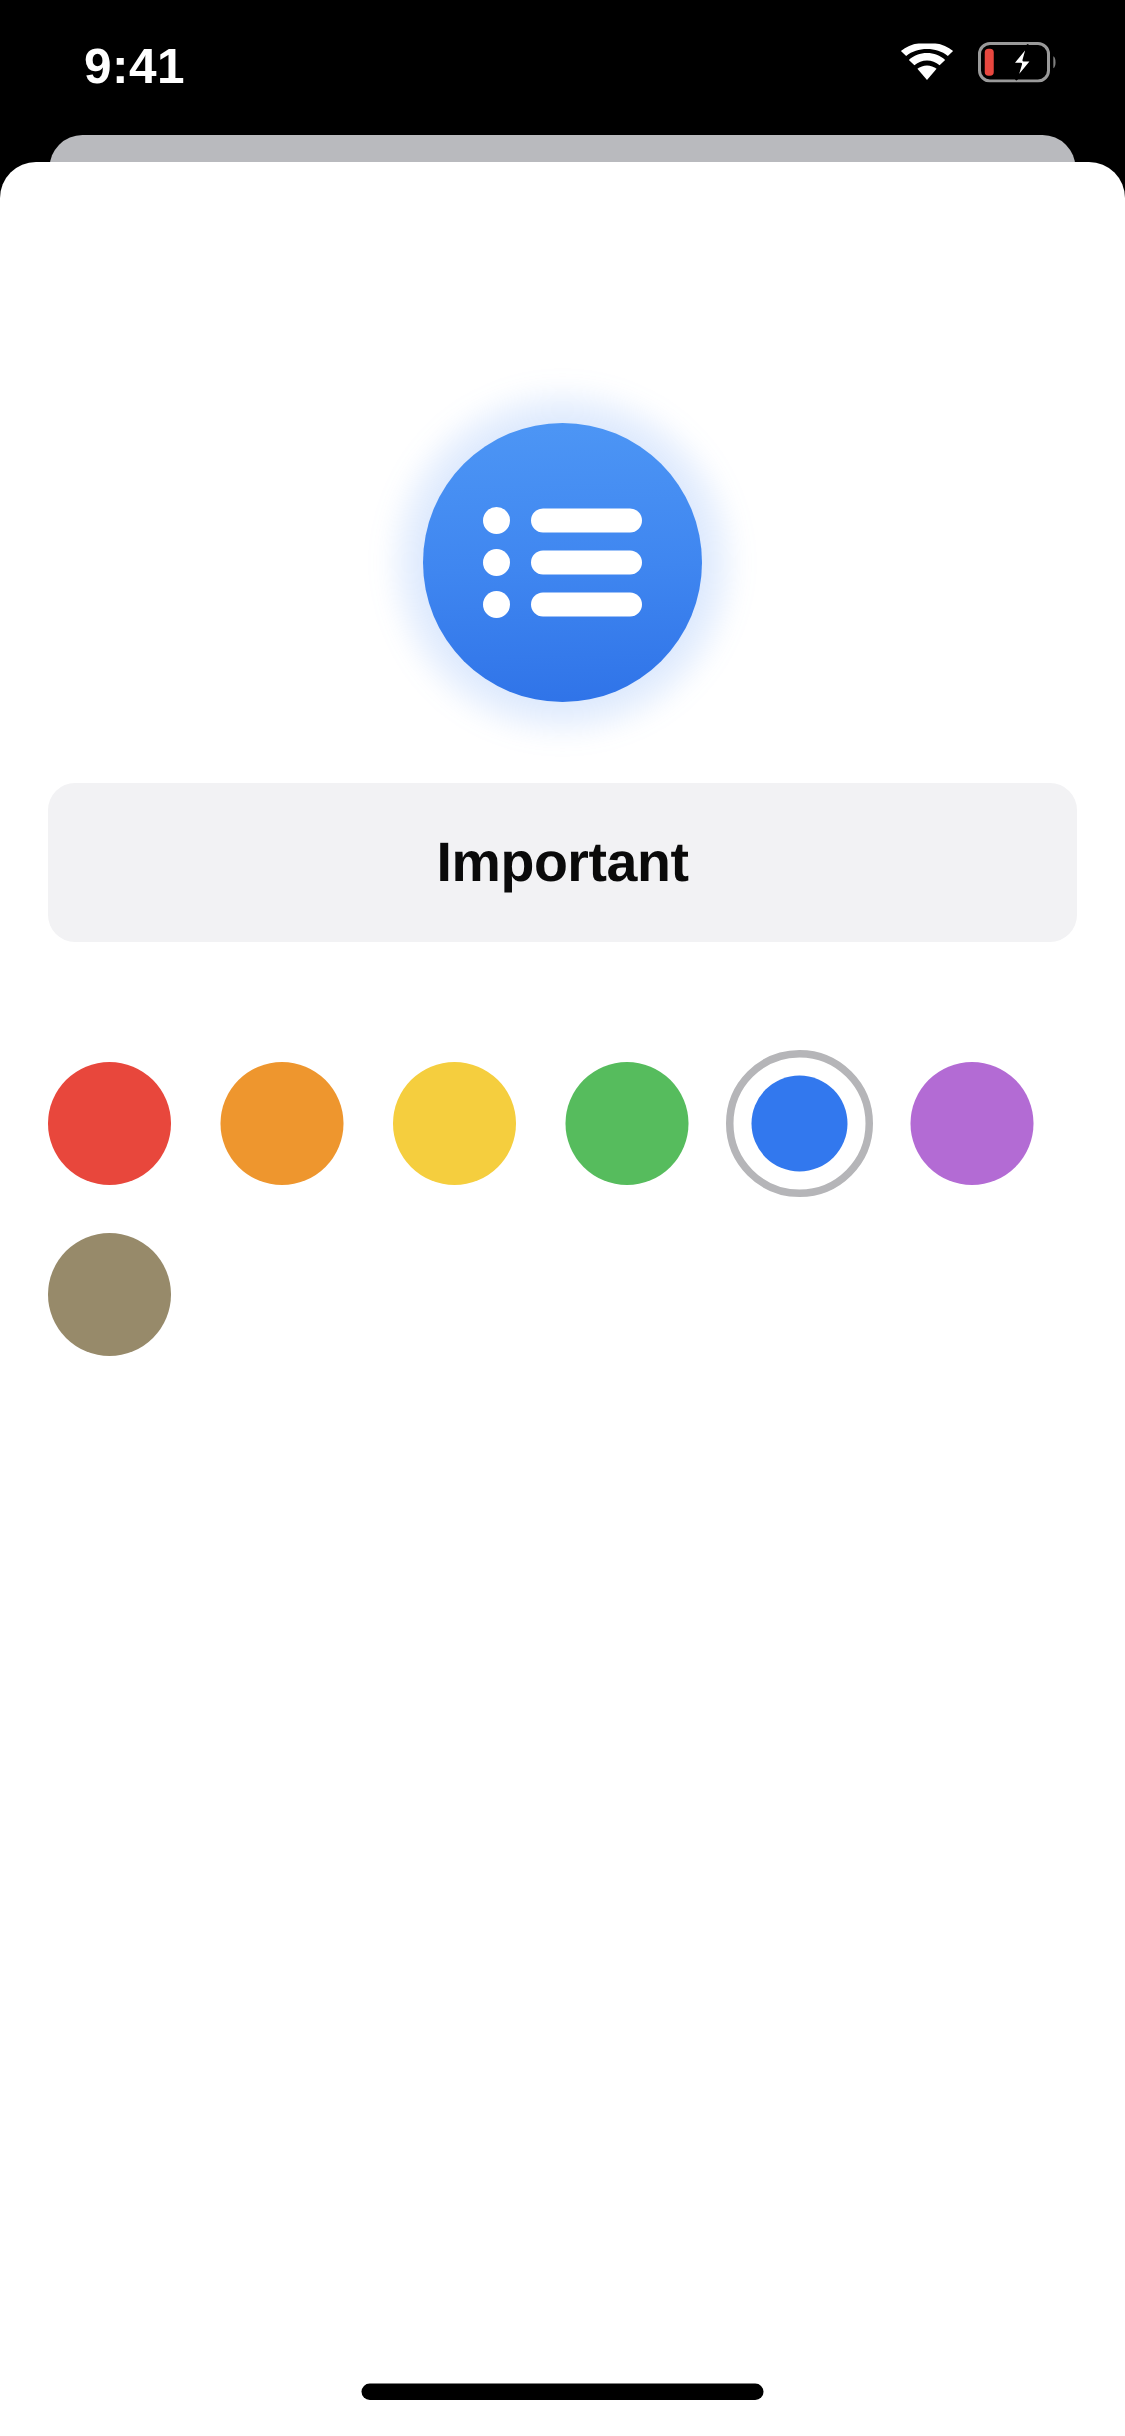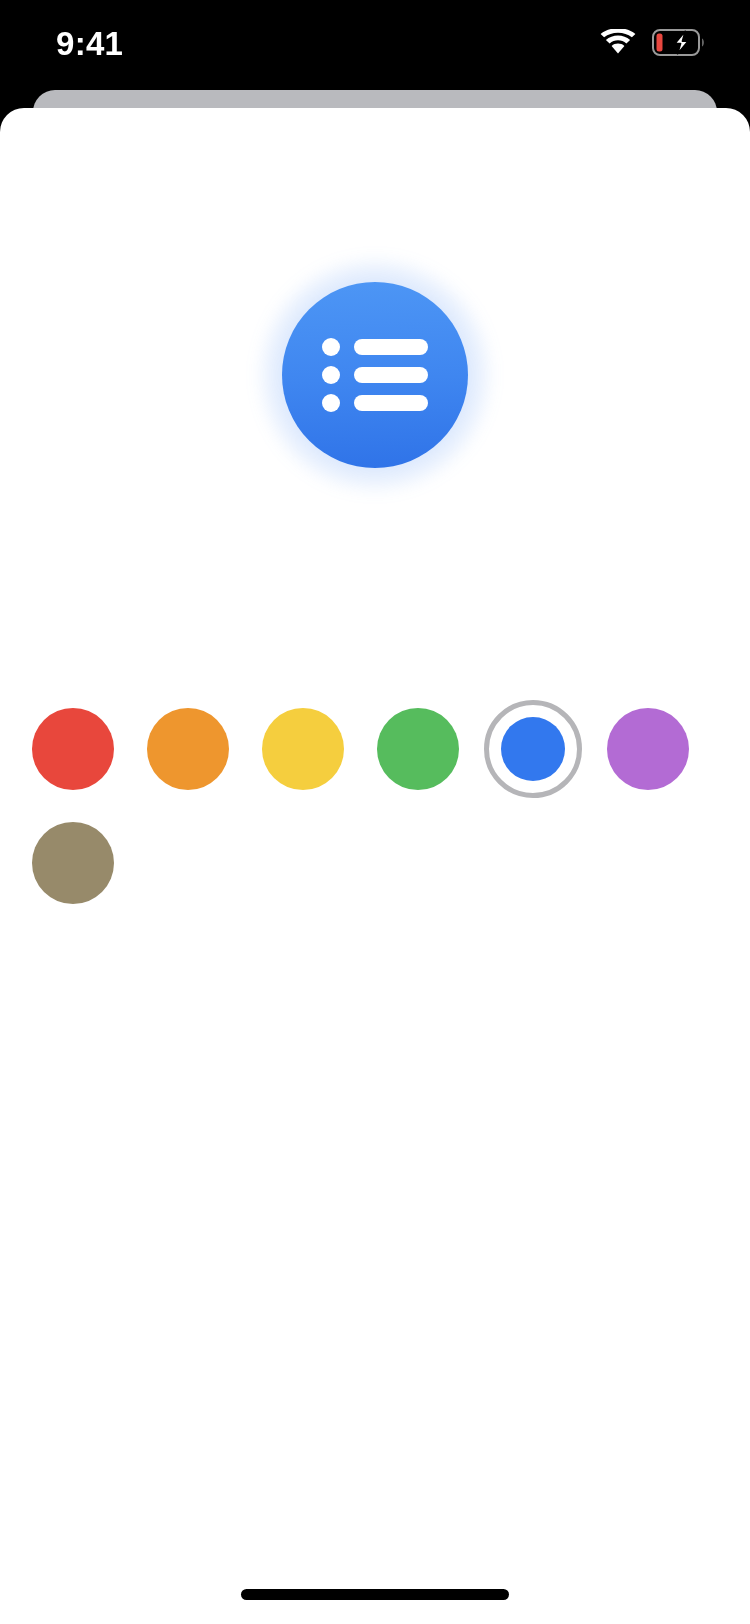--- a/index.html
+++ b/index.html
@@ -275,20 +275,23 @@
             <circle cx="9" cy="37" r="9" fill="#FFFFFF"></circle>
             <circle cx="9" cy="65" r="9" fill="#FFFFFF"></circle>
             <rect x="32" y="1" width="74" height="16" rx="8" fill="#FFFFFF"></rect>
             <rect x="32" y="29" width="74" height="16" rx="8" fill="#FFFFFF"></rect>
             <rect x="32" y="57" width="74" height="16" rx="8" fill="#FFFFFF"></rect>
           </svg>
         </div>
       </div>
     </div>
 
+    <div class="name-field">
+      <span class="name-value">Important</span>
+    </div>
 
     <div class="swatch-grid" id="swatch-grid">
         <div class="swatch">
           <div class="swatch-dot" style="background: rgb(232, 71, 60);"></div>
         </div>
         <div class="swatch">
           <div class="swatch-dot" style="background: rgb(238, 150, 46);"></div>
         </div>
         <div class="swatch">
           <div class="swatch-dot" style="background: rgb(245, 206, 62);"></div>

